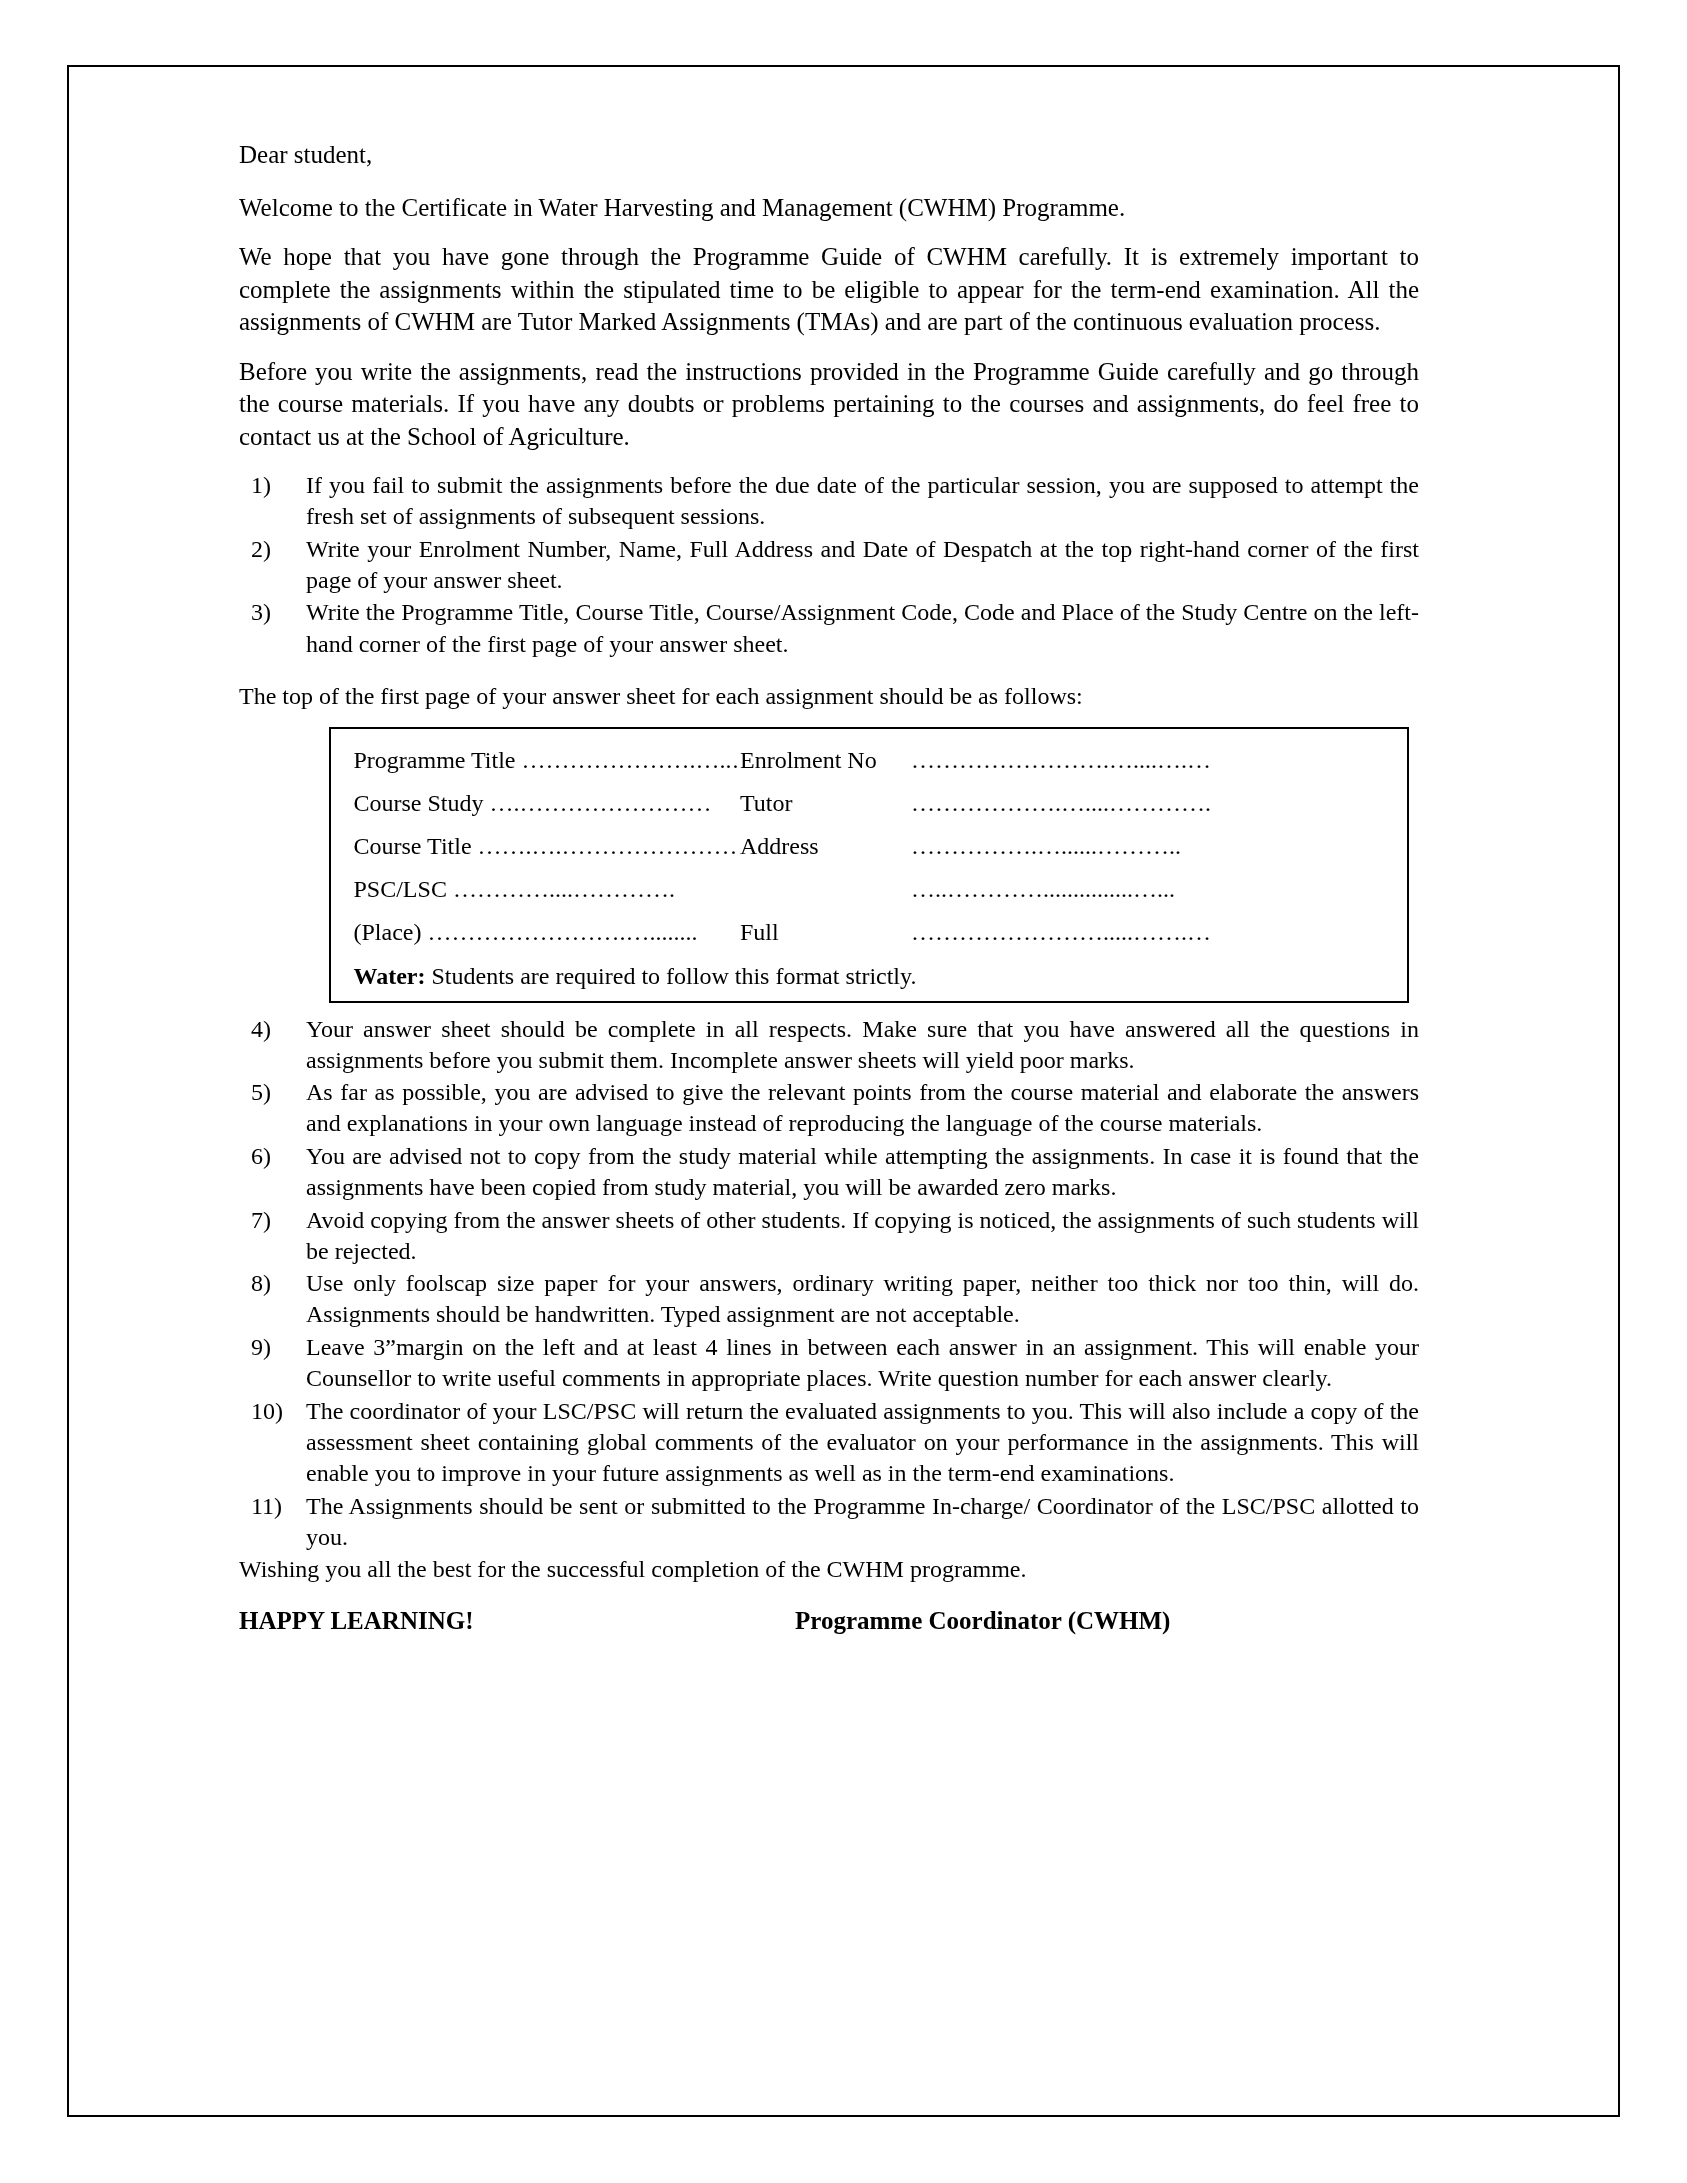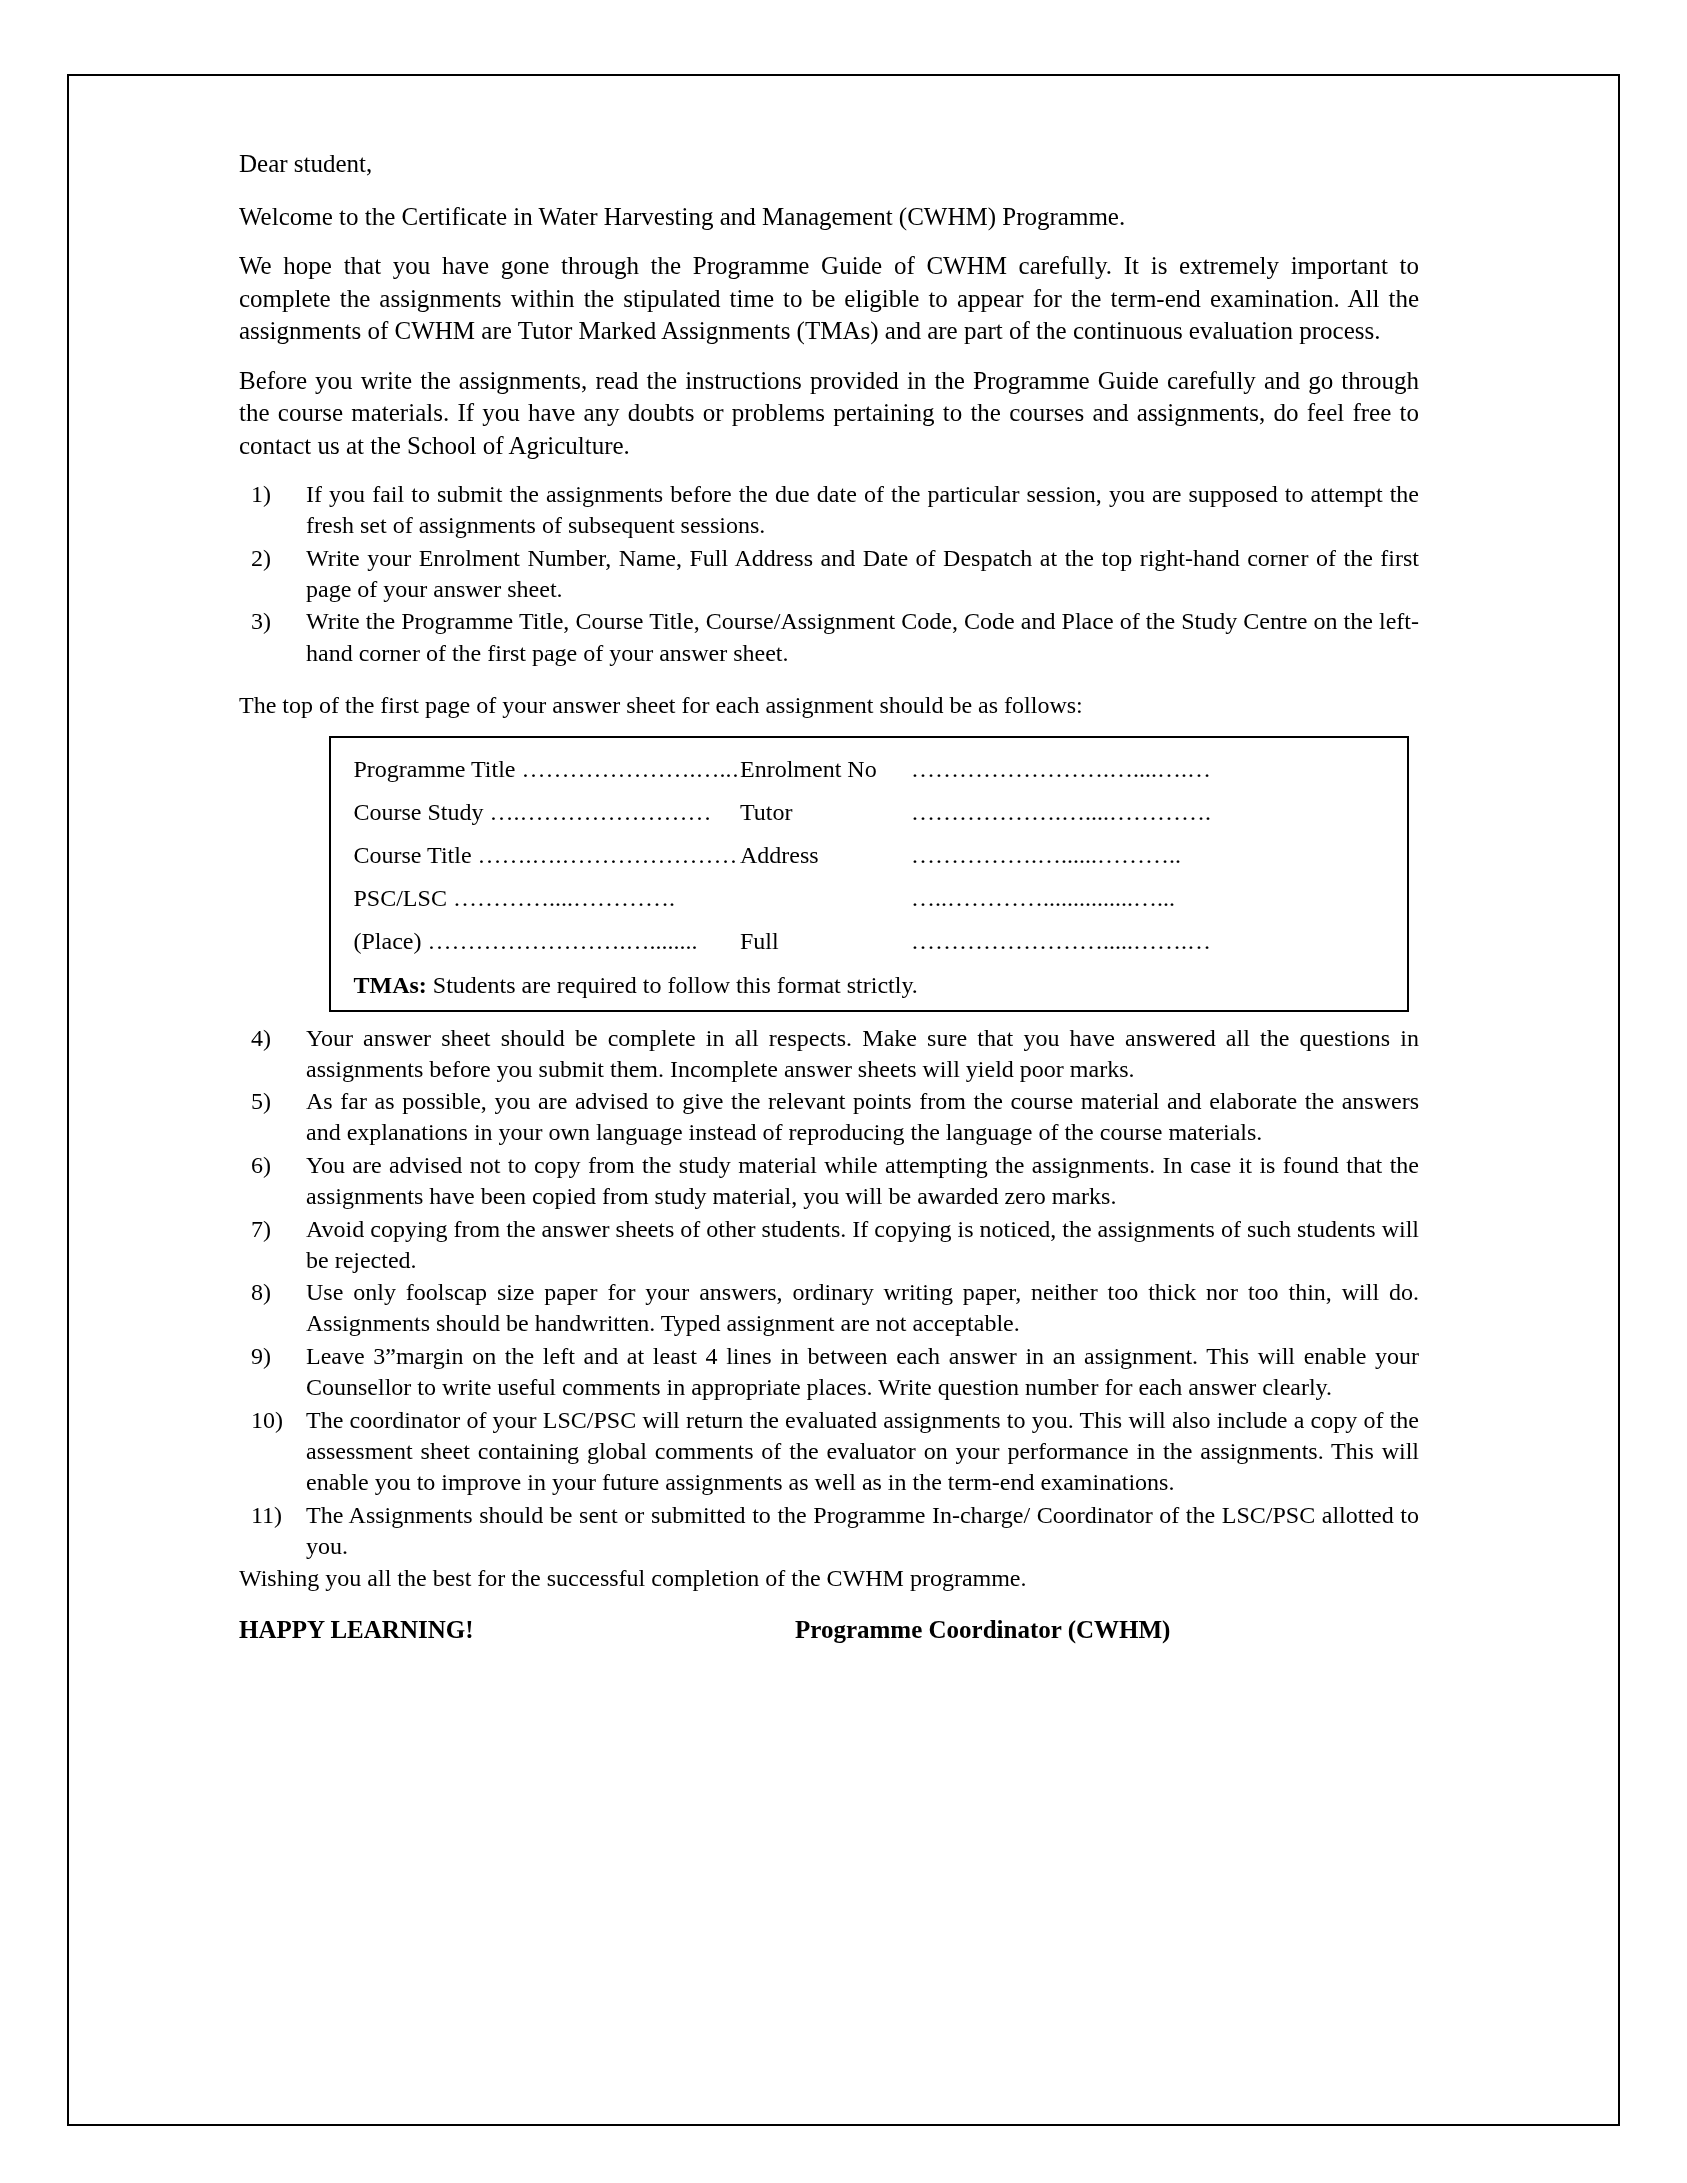--- a/index.html
+++ b/index.html
@@ -11,21 +11,21 @@
     width: 1687px;
     height: 2183px;
     font-family: "Liberation Serif", "DejaVu Serif", serif;
     color: #000000;
     -webkit-font-smoothing: antialiased;
   }
 
   #page {
     position: absolute;
     left: 67px;
-    top: 74px;
+    top: 65px;
     width: 1553px;
     height: 2052px;
     border: 2px solid #000000;
     box-sizing: border-box;
     background: #ffffff;
   }
 
   #content {
     position: absolute;
     left: 170px;   
@@ -211,21 +211,21 @@
 
       <div class="form-row">
         <div class="fc-left">
           <span>(Place)</span><span> …………………….…........</span>
         </div>
         <div class="fc-mid">Full</div>
         <div class="fc-right">…………………….....…….…</div>
       </div>
 
       <div class="note-row">
-        <span class="note-label">TMAs:</span><span> Students are required to follow this format strictly.</span>
+        <span class="note-label">Water:</span><span> Students are required to follow this format strictly.</span>
       </div>
 
     </div>
 
     <div class="spacer-after-list"></div>
 
     <ol class="inst-list">
       <li class="inst-item">
         <span class="inst-num">4)</span>
         <span>Your answer sheet should be complete in all respects. Make sure that you have answered all the questions in assignments before you submit them. Incomplete answer sheets will yield poor marks.</span>

